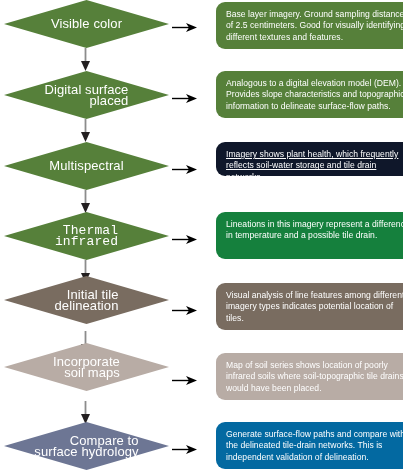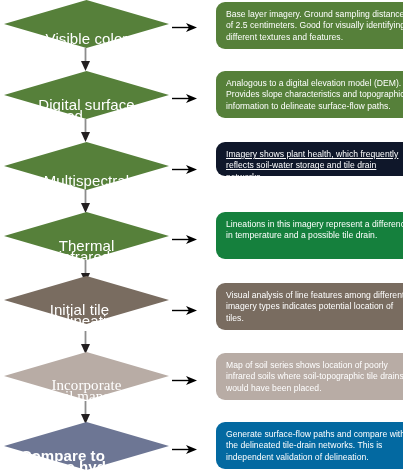--- a/index.html
+++ b/index.html
@@ -46,28 +46,27 @@
   }
   .diamond-label {
     position: absolute;
     left: 0;
     top: 0;
     width: 165px;
     height: 48px;
     display: flex;
     align-items: center;
     justify-content: center;
-    text-align: left;
+    text-align: right;
     color: #ffffff;
-    font-size: 15px;
+    font-size: 13px;
     line-height: 11.5px;
     letter-spacing: 0.1px;
     white-space: pre-line;
     pointer-events: none;
-    margin-top: 15px;
   }
 
   
   .callout {
     position: absolute;
     left: 216px;
     width: 204px;
     border-radius: 9px;
     box-sizing: border-box;
     padding: 7px 9px 7px 10px;
@@ -136,21 +135,21 @@
           <line x1="0" y1="5.5" x2="17" y2="5.5" stroke="#000000" stroke-width="1.4"></line>
           <polygon points="14,1 25,5.5 14,10 17,5.5" fill="#000000"></polygon>
         </svg></div>
       <div class="callout" style="top: 142px; height: 34px; background: #0f172a; text-decoration: underline;">Imagery shows plant health, which frequently reflects soil-water storage and tile drain networks.</div>
       <div class="v-arrow" style="top: 190px; height: 23px;"><svg width="11" height="23" viewBox="0 0 11 23">
           <line x1="5.5" y1="0" x2="5.5" y2="15" stroke="#8c8c8c" stroke-width="1.8"></line>
           <polygon points="1,13 10,13 5.5,23" fill="#231f20"></polygon>
         </svg></div>
     </div>
     <div class="flow-row" style="top: 0px;">
-      <div class="diamond-wrap" style="top: 212px; height: 48px;">
+      <div class="diamond-wrap" style="top: 212px; height: 48px; font-family: Liberation Mono, monospace;">
         <div class="diamond-shape" style="background: rgb(86, 128, 58);"></div>
         <div class="diamond-label">Thermal
 infrared</div>
       </div>
       <div class="h-arrow" style="top: 231px;"><svg width="25" height="11" viewBox="0 0 25 11">
           <line x1="0" y1="5.5" x2="17" y2="5.5" stroke="#000000" stroke-width="1.4"></line>
           <polygon points="14,1 25,5.5 14,10 17,5.5" fill="#000000"></polygon>
         </svg></div>
       <div class="callout" style="top: 212px; height: 47px; background: #15803d;">Lineations in this imagery represent a difference in temperature and a possible tile drain.</div>
       <div class="v-arrow" style="top: 260px; height: 23px;"><svg width="11" height="23" viewBox="0 0 11 23">
@@ -168,37 +167,37 @@
           <line x1="0" y1="5.5" x2="17" y2="5.5" stroke="#000000" stroke-width="1.4"></line>
           <polygon points="14,1 25,5.5 14,10 17,5.5" fill="#000000"></polygon>
         </svg></div>
       <div class="callout" style="top: 283px; height: 47px; background: rgb(121, 108, 96);">Visual analysis of line features among different imagery types indicates potential location of tiles.</div>
       <div class="v-arrow" style="top: 331px; height: 23px;"><svg width="11" height="23" viewBox="0 0 11 23">
           <line x1="5.5" y1="0" x2="5.5" y2="15" stroke="#8c8c8c" stroke-width="1.8"></line>
           <polygon points="1,13 10,13 5.5,23" fill="#231f20"></polygon>
         </svg></div>
     </div>
     <div class="flow-row" style="top: 0px;">
-      <div class="diamond-wrap" style="top: 352px; height: 48px; font-family: Liberation Serif, serif;">
+      <div class="diamond-wrap" style="top: 343px; height: 48px;">
         <div class="diamond-shape" style="background: rgb(184, 172, 165);"></div>
         <div class="diamond-label">Incorporate
 soil maps</div>
       </div>
       <div class="h-arrow" style="top: 372px;"><svg width="25" height="11" viewBox="0 0 25 11">
           <line x1="0" y1="5.5" x2="17" y2="5.5" stroke="#000000" stroke-width="1.4"></line>
           <polygon points="14,1 25,5.5 14,10 17,5.5" fill="#000000"></polygon>
         </svg></div>
       <div class="callout" style="top: 353px; height: 47px; background: rgb(184, 172, 165);">Map of soil series shows location of poorly infrared soils where soil-topographic tile drains would have been placed.</div>
       <div class="v-arrow" style="top: 401px; height: 23px;"><svg width="11" height="23" viewBox="0 0 11 23">
           <line x1="5.5" y1="0" x2="5.5" y2="15" stroke="#8c8c8c" stroke-width="1.8"></line>
           <polygon points="1,13 10,13 5.5,23" fill="#231f20"></polygon>
         </svg></div>
     </div>
     <div class="flow-row" style="top: 0px;">
-      <div class="diamond-wrap" style="top: 422px; height: 48px; font-weight: bold;">
+      <div class="diamond-wrap" style="top: 422px; height: 48px;">
         <div class="diamond-shape" style="background: rgb(109, 118, 148);"></div>
         <div class="diamond-label">Compare to
 surface hydrology</div>
       </div>
       <div class="h-arrow" style="top: 441px;"><svg width="25" height="11" viewBox="0 0 25 11">
           <line x1="0" y1="5.5" x2="17" y2="5.5" stroke="#000000" stroke-width="1.4"></line>
           <polygon points="14,1 25,5.5 14,10 17,5.5" fill="#000000"></polygon>
         </svg></div>
       <div class="callout" style="top: 422px; height: 47px; background: #0369a1;">Generate surface-flow paths and compare with the delineated tile-drain networks. This is independent validation of delineation.</div>
     </div>

